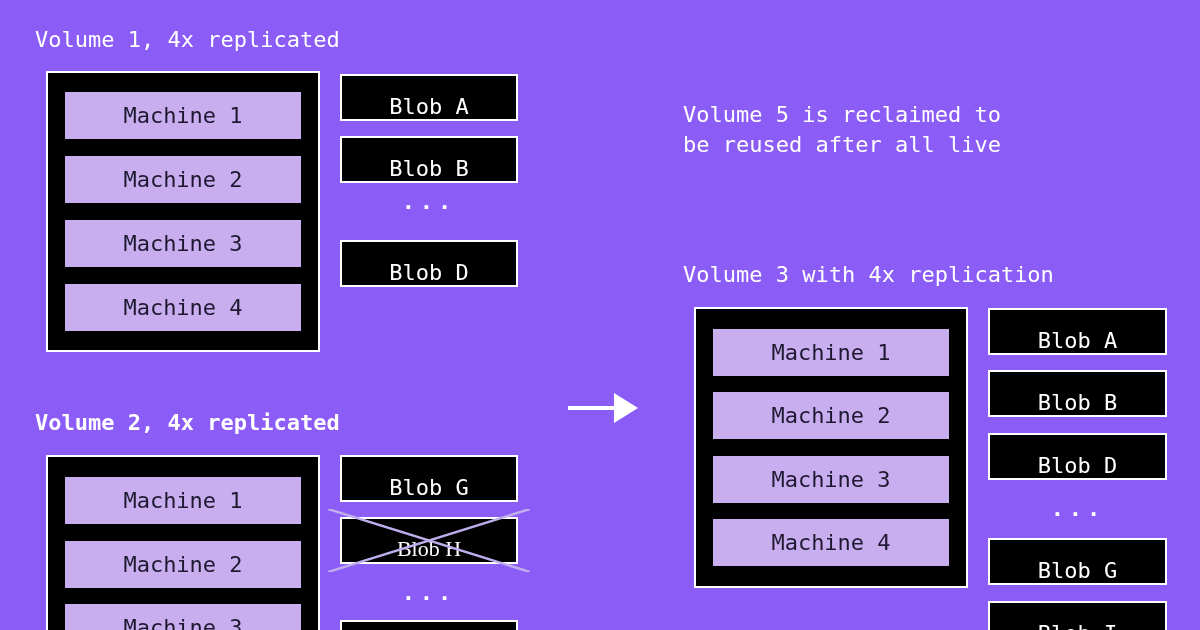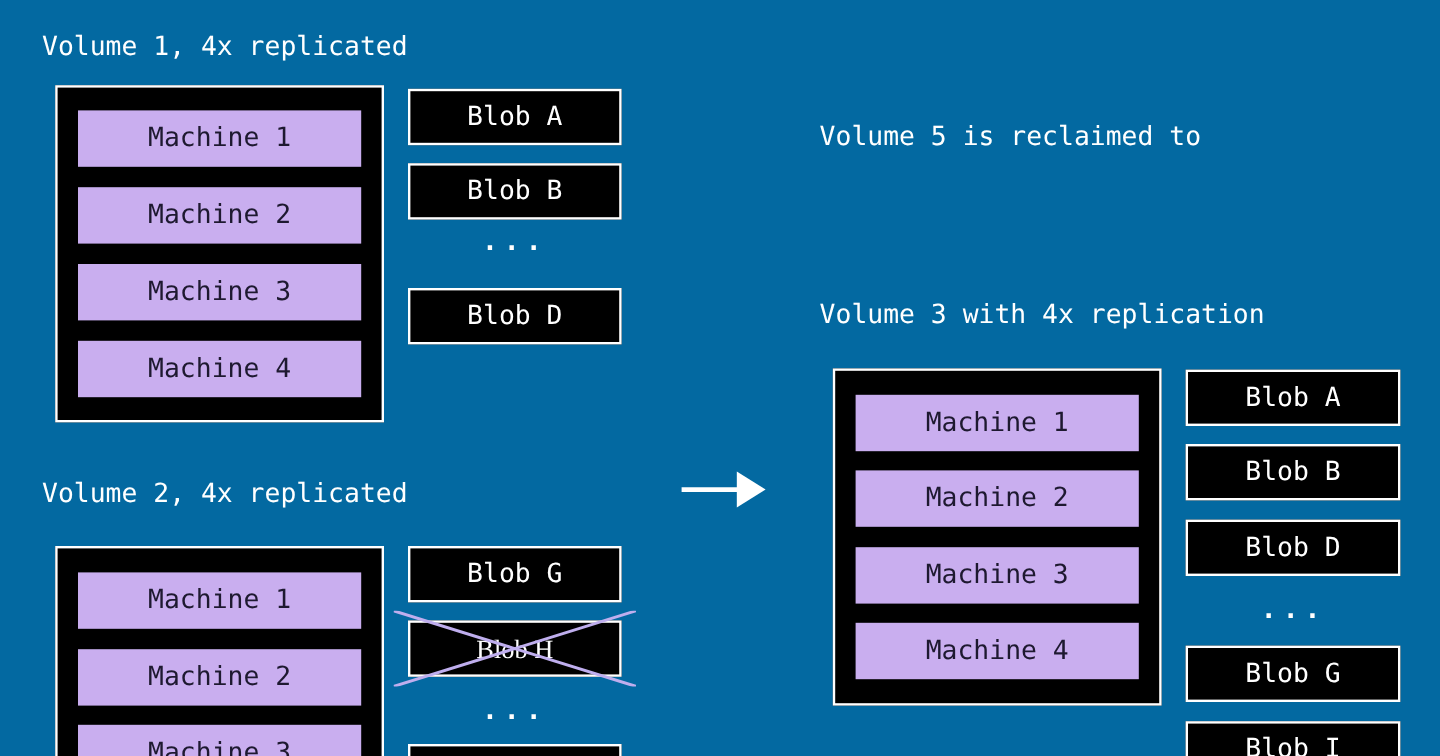--- a/index.html
+++ b/index.html
@@ -1,21 +1,21 @@
 <!DOCTYPE html>
 <html><head>
 <meta charset="utf-8">
 <style>
   html, body { margin: 0; padding: 0; background: #000; }
   * { box-sizing: border-box; }
   .canvas {
     position: relative;
     width: 1200px;
     height: 630px;
-    background: #0369a1;
+    background: #8b5cf6;
     overflow: hidden;
     font-family: "DejaVu Sans Mono", "Liberation Mono", monospace;
     color: #ffffff;
   }
   .title {
     position: absolute;
     font-size: 22px;
     line-height: 24px;
     white-space: pre;
     color: #ffffff;
@@ -43,21 +43,21 @@
   }
   .blob {
     position: absolute;
     width: 178px;
     height: 47px;
     border: 2px solid #ffffff;
     background: #000000;
     color: #ffffff;
     font-size: 22px;
     display: flex;
-    align-items: center;
+    align-items: flex-end;
     justify-content: center;
     white-space: pre;
   }
   .blob.wide { width: 179px; }
   .cross-icon {
     position: absolute;
     left: -14px;
     top: -10px;
     width: 202px;
     height: 63px;
@@ -111,28 +111,29 @@
   <div class="blob" style="left:340px; top:136px;">
     <span>Blob B</span>
   </div>
   <div class="dots" style="left:340px; top:191px;">...</div>
   <div class="blob" style="left:340px; top:240px;">
     <span>Blob D</span>
   </div>
 
   <div class="annotation">
     <div>Volume 5 is reclaimed to</div>
+    <div>be reused after all live</div>
   </div>
 
   <svg class="arrow" viewBox="0 0 90 40">
     <line x1="8" y1="20" x2="58" y2="20" stroke="#ffffff" stroke-width="4"></line>
     <polygon points="54,5 54,35 78,20" fill="#ffffff"></polygon>
   </svg>
 
-  <div class="title" style="left:683px; top:251px;">Volume 3 with 4x replication</div>
+  <div class="title" style="left:683px; top:263px;">Volume 3 with 4x replication</div>
 
   <div class="volbox" style="left:681px; top:307px;">
     <div class="machine" style="top:20px;">Machine 1</div>
     <div class="machine" style="top:83px;">Machine 2</div>
     <div class="machine" style="top:147px;">Machine 3</div>
     <div class="machine" style="top:210px;">Machine 4</div>
   </div>
 
   <div class="blob wide" style="left:988px; top:308px;">
     <span>Blob A</span>
@@ -144,21 +145,21 @@
     <span>Blob D</span>
   </div>
   <div class="dots" style="left:989px; top:498px;">...</div>
   <div class="blob wide" style="left:988px; top:538px;">
     <span>Blob G</span>
   </div>
   <div class="blob wide" style="left:988px; top:601px;">
     <span>Blob I</span>
   </div>
 
-  <div class="title" style="left:35px; top:400px;">Volume 2, 4x replicated</div>
+  <div class="title" style="left:35px; top:411px;font-weight:bold;">Volume 2, 4x replicated</div>
 
   <div class="volbox" style="left:33px; top:455px;">
     <div class="machine" style="top:20px;">Machine 1</div>
     <div class="machine" style="top:84px;">Machine 2</div>
     <div class="machine" style="top:147px;">Machine 3</div>
   </div>
 
   <div class="blob" style="left:340px; top:455px;">
     <span>Blob G</span>
   </div>

